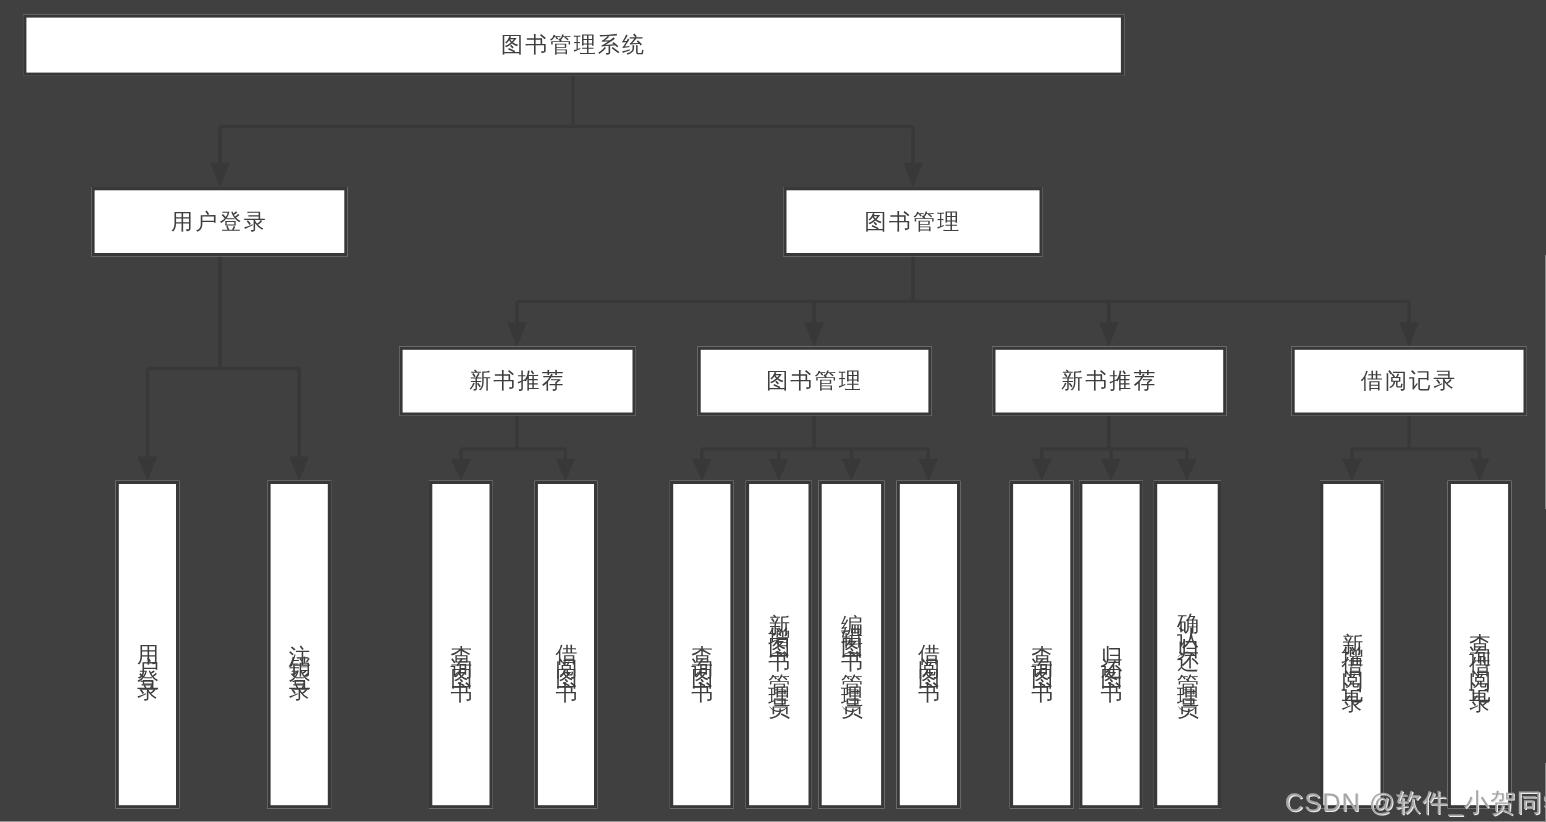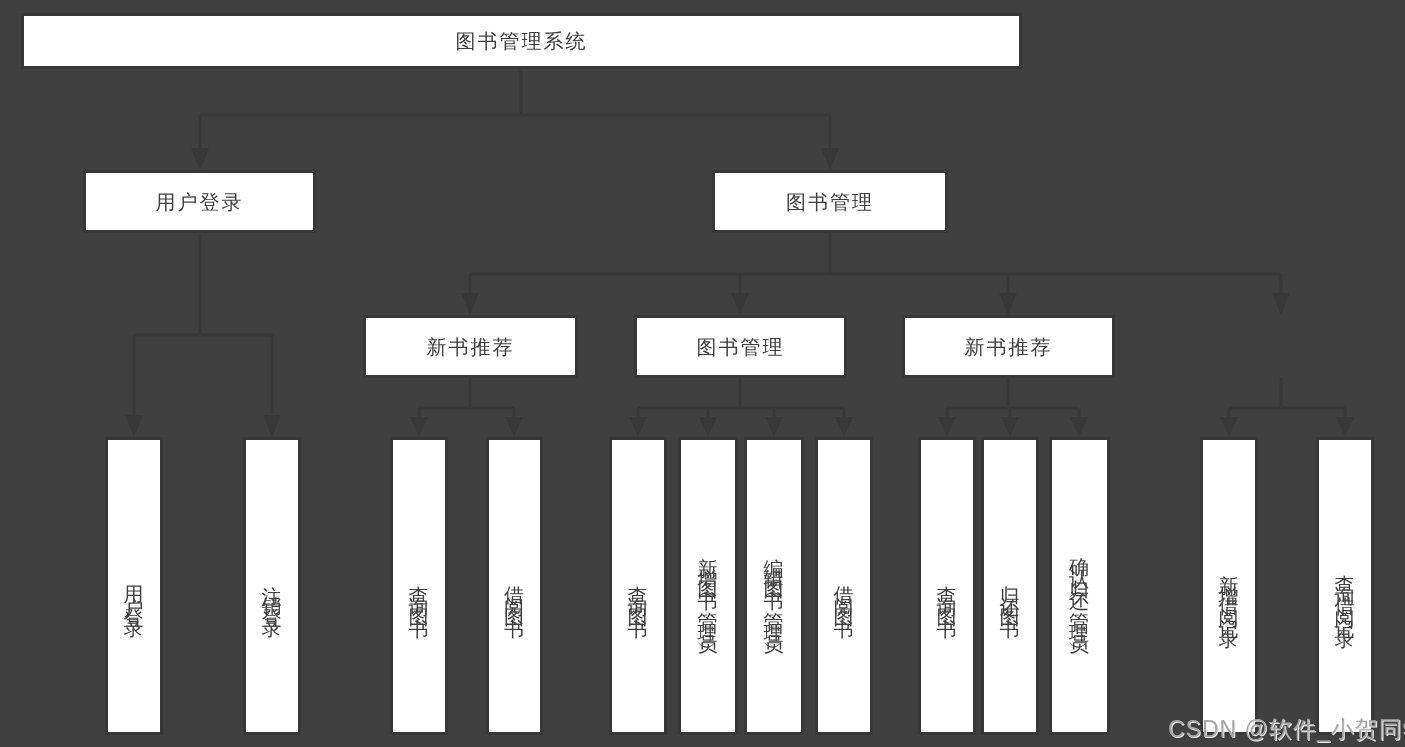--- a/index.html
+++ b/index.html
@@ -144,20 +144,23 @@
 
   <div class="node n-book-mgmt">
     <span class="h-label">图书管理</span>
   </div>
   <div class="node n-book-borrow">
     <span class="h-label">图书管理</span>
   </div>
   <div class="node n-current-borrow">
     <span class="h-label">新书推荐</span>
   </div>
+  <div class="node n-borrow-records">
+    <span class="h-label">借阅记录</span>
+  </div>
 
   <div class="node n-a1">
     <span class="v-label">用户登录</span>
   </div>
   <div class="node n-a2">
     <span class="v-label">注销登录</span>
   </div>
 
   <div class="node n-b1">
     <span class="v-label">查询图书</span>

